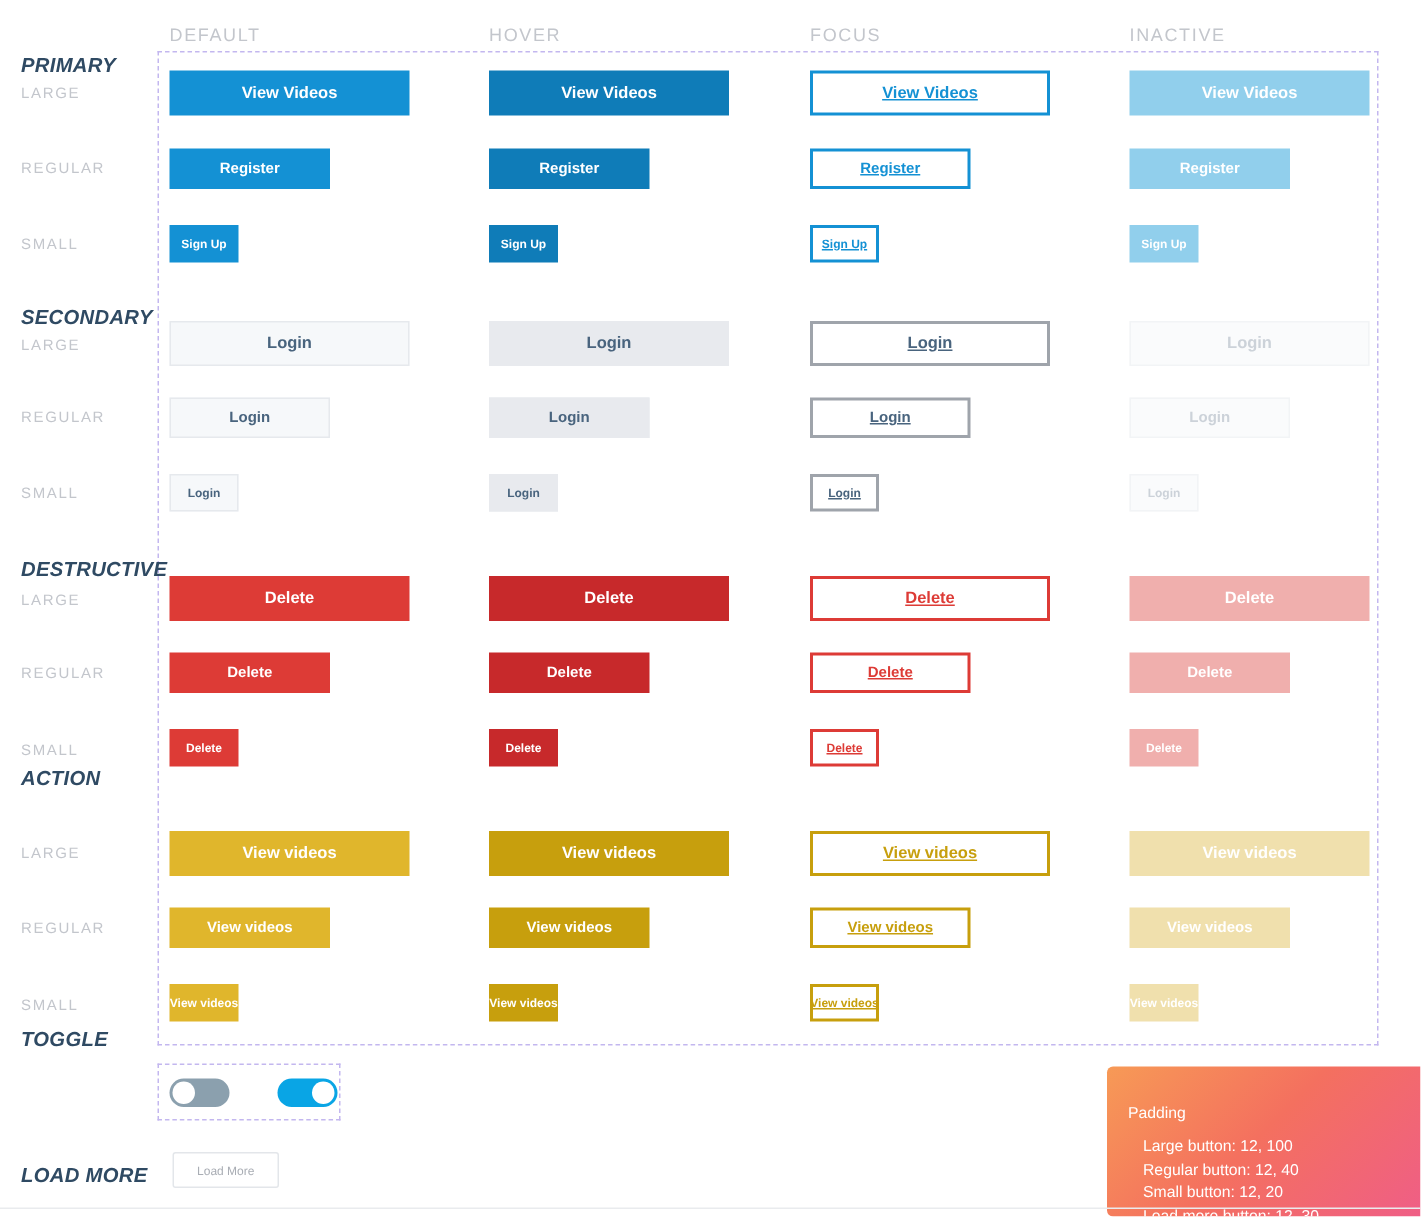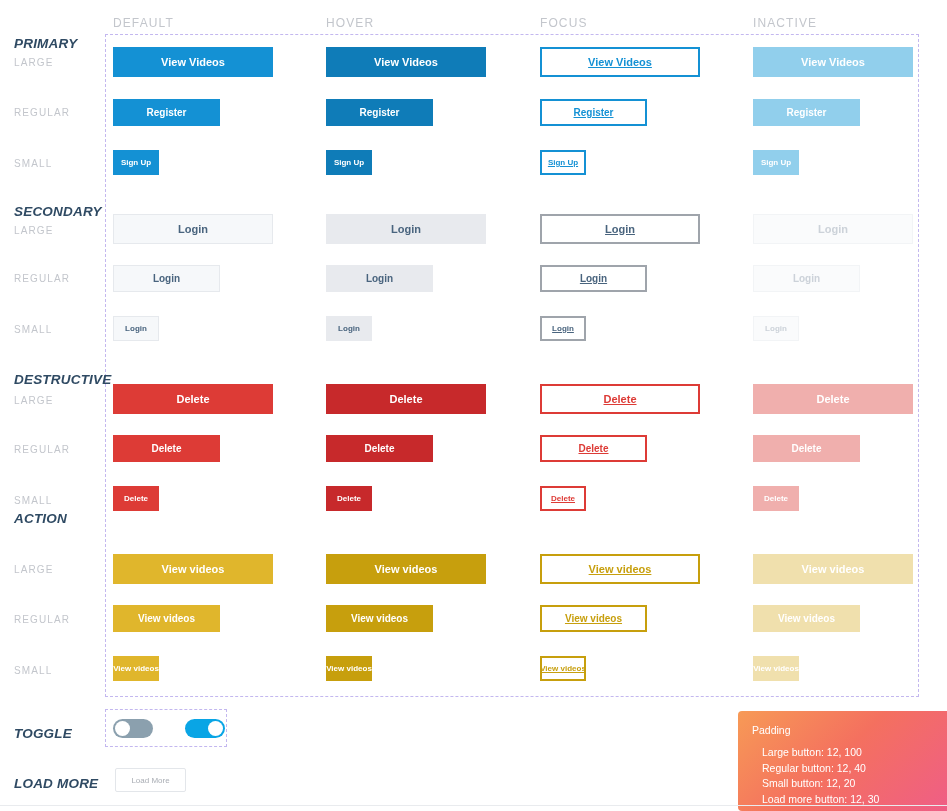--- a/index.html
+++ b/index.html
@@ -106,21 +106,21 @@
 
   
   .note-card {
     position: absolute; left: 738px; top: 711px;
     width: 209px; height: 100px;
     background: linear-gradient(135deg, #f79a56 0%, #f4705f 48%, #ef5e86 100%);
     border-radius: 4px 0 0 4px;
     padding: 13px 0 0 14px;
     color: #ffffff;
   }
-  .note-title { font-size: 10.5px; font-weight: 400; margin-bottom: 9px; }
+  .note-title { font-size: 10.5px; font-weight: 400; margin-bottom: 9px; margin-top: 12px; }
   .note-line  { font-size: 10.5px; font-weight: 400; line-height: 15.5px; padding-left: 10px; }
 
   .bottom-rule {
     position: absolute; left: 0; top: 805px; width: 947px;
     border-top: 1px solid #e9ebee;
   }
 </style>
 </head>
 <body>
 
@@ -293,21 +293,21 @@
         <span class="lbl">View videos</span>
       </div>
       <div class="btn fam-action sz-small st-focus" style="left: 540px; top: 656px; background: rgb(255, 255, 255); color: rgb(199, 159, 13); border-color: rgb(199, 159, 13);">
         <span class="lbl">View videos</span>
       </div>
       <div class="btn fam-action sz-small st-inactive" style="left: 753px; top: 656px; background: rgb(240, 224, 173); color: rgb(255, 255, 255); border-color: rgb(240, 224, 173);">
         <span class="lbl">View videos</span>
       </div>
     </div>
 
-  <div class="group-label" id="toggle-label-slot" style="top: 726px;">TOGGLE</div>
+  <div class="group-label" id="toggle-label-slot" style="top: 685px;">TOGGLE</div>
   <div class="toggle-frame"></div>
   <div id="toggles-layer">
       <div class="toggle off" style="left: 113px; background: rgb(139, 160, 174);">
         <div class="knob" style="background: rgb(255, 255, 255);"></div>
       </div>
       <div class="toggle on" style="left: 185px; background: rgb(9, 165, 229);">
         <div class="knob" style="background: rgb(255, 255, 255);"></div>
       </div>
     </div>
 

